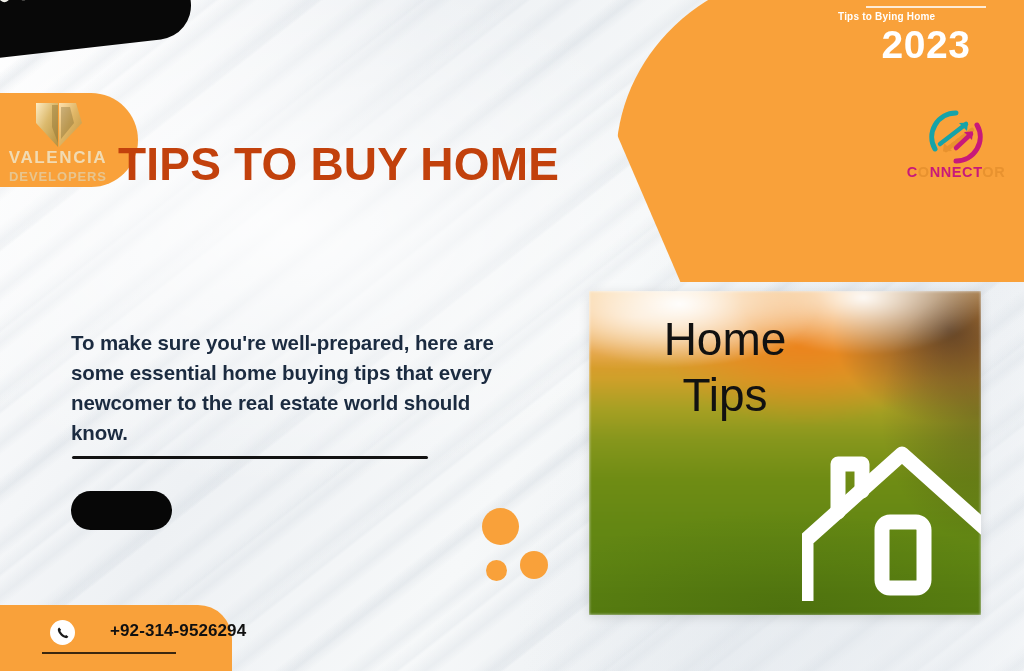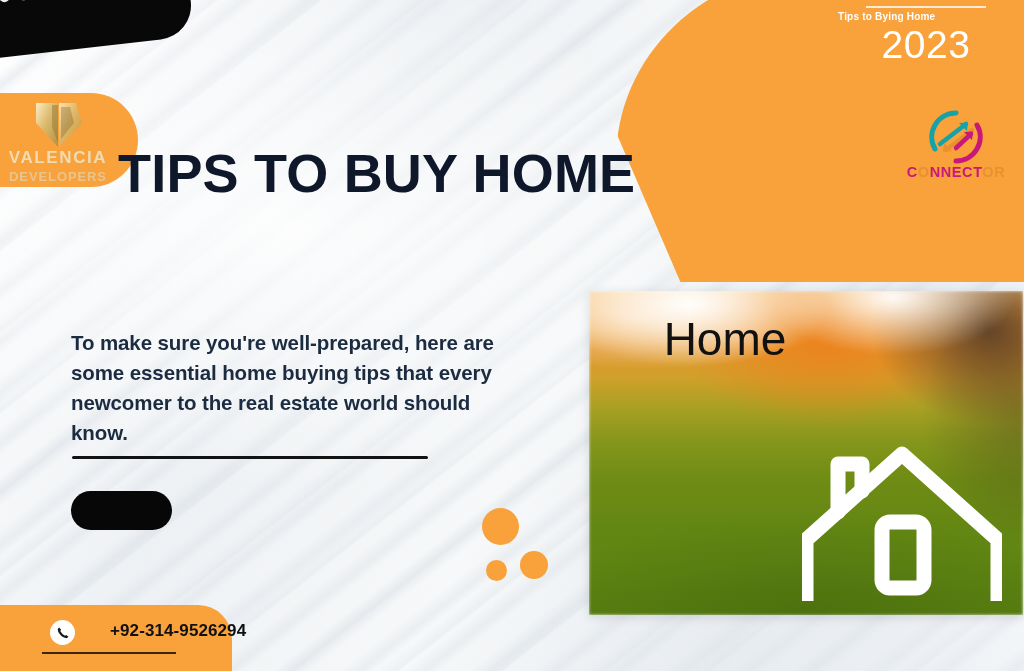--- a/index.html
+++ b/index.html
@@ -108,21 +108,21 @@
     letter-spacing: 0.2px;
   }
   .year-number {
     position: absolute;
     left: 838px;
     top: 25px;
     width: 176px;
     text-align: center;
     color: #ffffff;
     font-size: 39px;
-    font-weight: normal;
+    font-weight: bold;
     letter-spacing: 0.5px;
     line-height: 1.05;
   }
 
   
   .valencia-badge {
     position: absolute;
     left: -62px;
     top: 93px;
     width: 200px;
@@ -170,22 +170,22 @@
     letter-spacing: 0.9px;
     opacity: 0.8;
   }
 
   
   .main-title {
     position: absolute;
     left: 118px;
     top: 110px;
     width: 560px;
-    color: #0f172a;
-    font-size: 54px;
+    color: #c2410c;
+    font-size: 46px;
     font-weight: bold;
     letter-spacing: 0.2px;
     line-height: 1.0;
     white-space: nowrap;
   }
 
   
   .connector {
     position: absolute;
     left: 900px;
@@ -264,21 +264,21 @@
   }
   .mid-dots i.m1 { left: 482px; top: 508px; width: 37px; height: 37px; }
   .mid-dots i.m2 { left: 520px; top: 551px; width: 28px; height: 28px; }
   .mid-dots i.m3 { left: 486px; top: 560px; width: 21px; height: 21px; }
 
   
   .hero-card {
     position: absolute;
     left: 589px;
     top: 291px;
-    width: 434px;
+    width: 392px;
     height: 324px;
     overflow: hidden;
     box-shadow: 0 2px 10px rgba(0,0,0,0.12);
   }
   .hero-sky {
     position: absolute;
     inset: 0;
     background:
       radial-gradient(ellipse 200px 90px at 23% 4%, rgba(255,255,255,0.98) 0%, rgba(255,255,255,0) 70%),
       radial-gradient(ellipse 170px 80px at 70% 2%, rgba(255,255,255,0.95) 0%, rgba(255,255,255,0) 72%),
@@ -437,20 +437,21 @@
     <i class="m1"></i>
     <i class="m2"></i>
     <i class="m3"></i>
   </div>
 
   <div class="hero-card">
     <div class="hero-sky"></div>
     <div class="hero-blur-overlay"></div>
     <div class="hero-text">
       <div>Home</div>
+      <div>Tips</div>
     </div>
     <svg class="house-icon" viewBox="0 0 200 185">
       <g fill="none" stroke="#ffffff" stroke-width="15" stroke-linecap="round" stroke-linejoin="round">
         <path d="M4 185 L4 124 M4 124 L100 38 L196 124 M196 124 L196 185"></path>
         <path d="M36 96 L36 48 L60 48 L60 75"></path>
         <rect x="80" y="106" width="42" height="66" rx="8"></rect>
       </g>
     </svg>
   </div>
 

